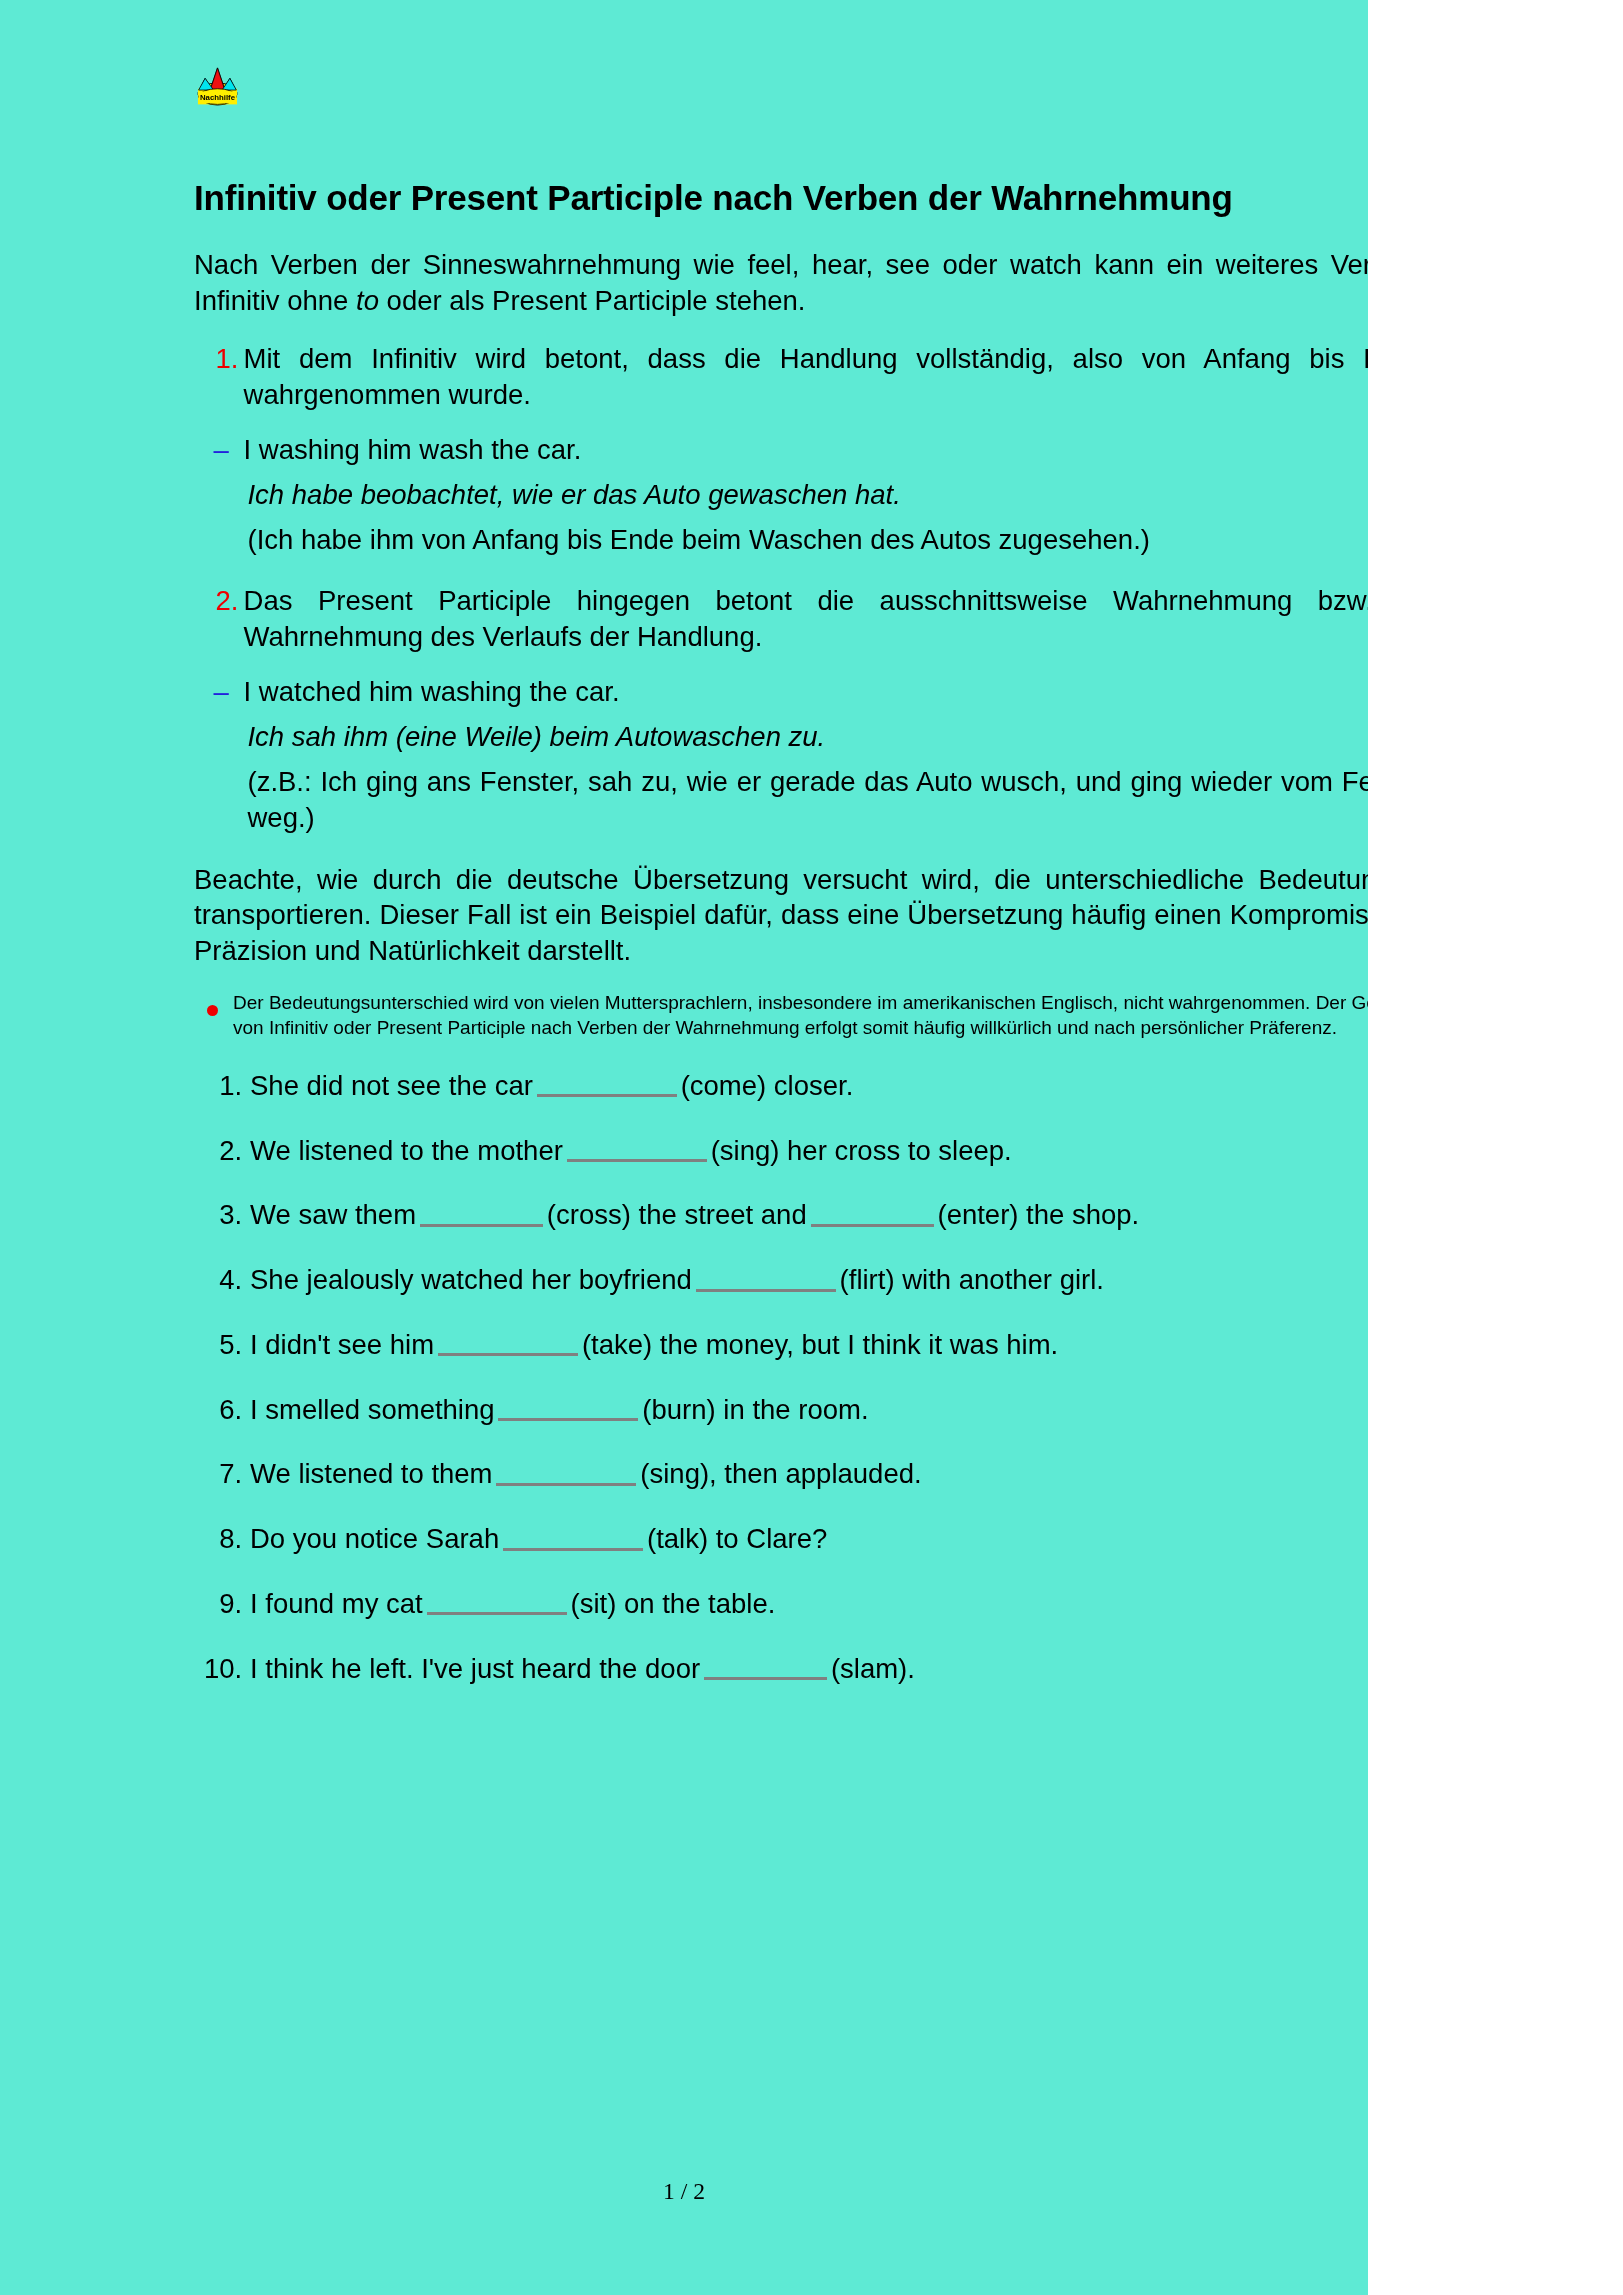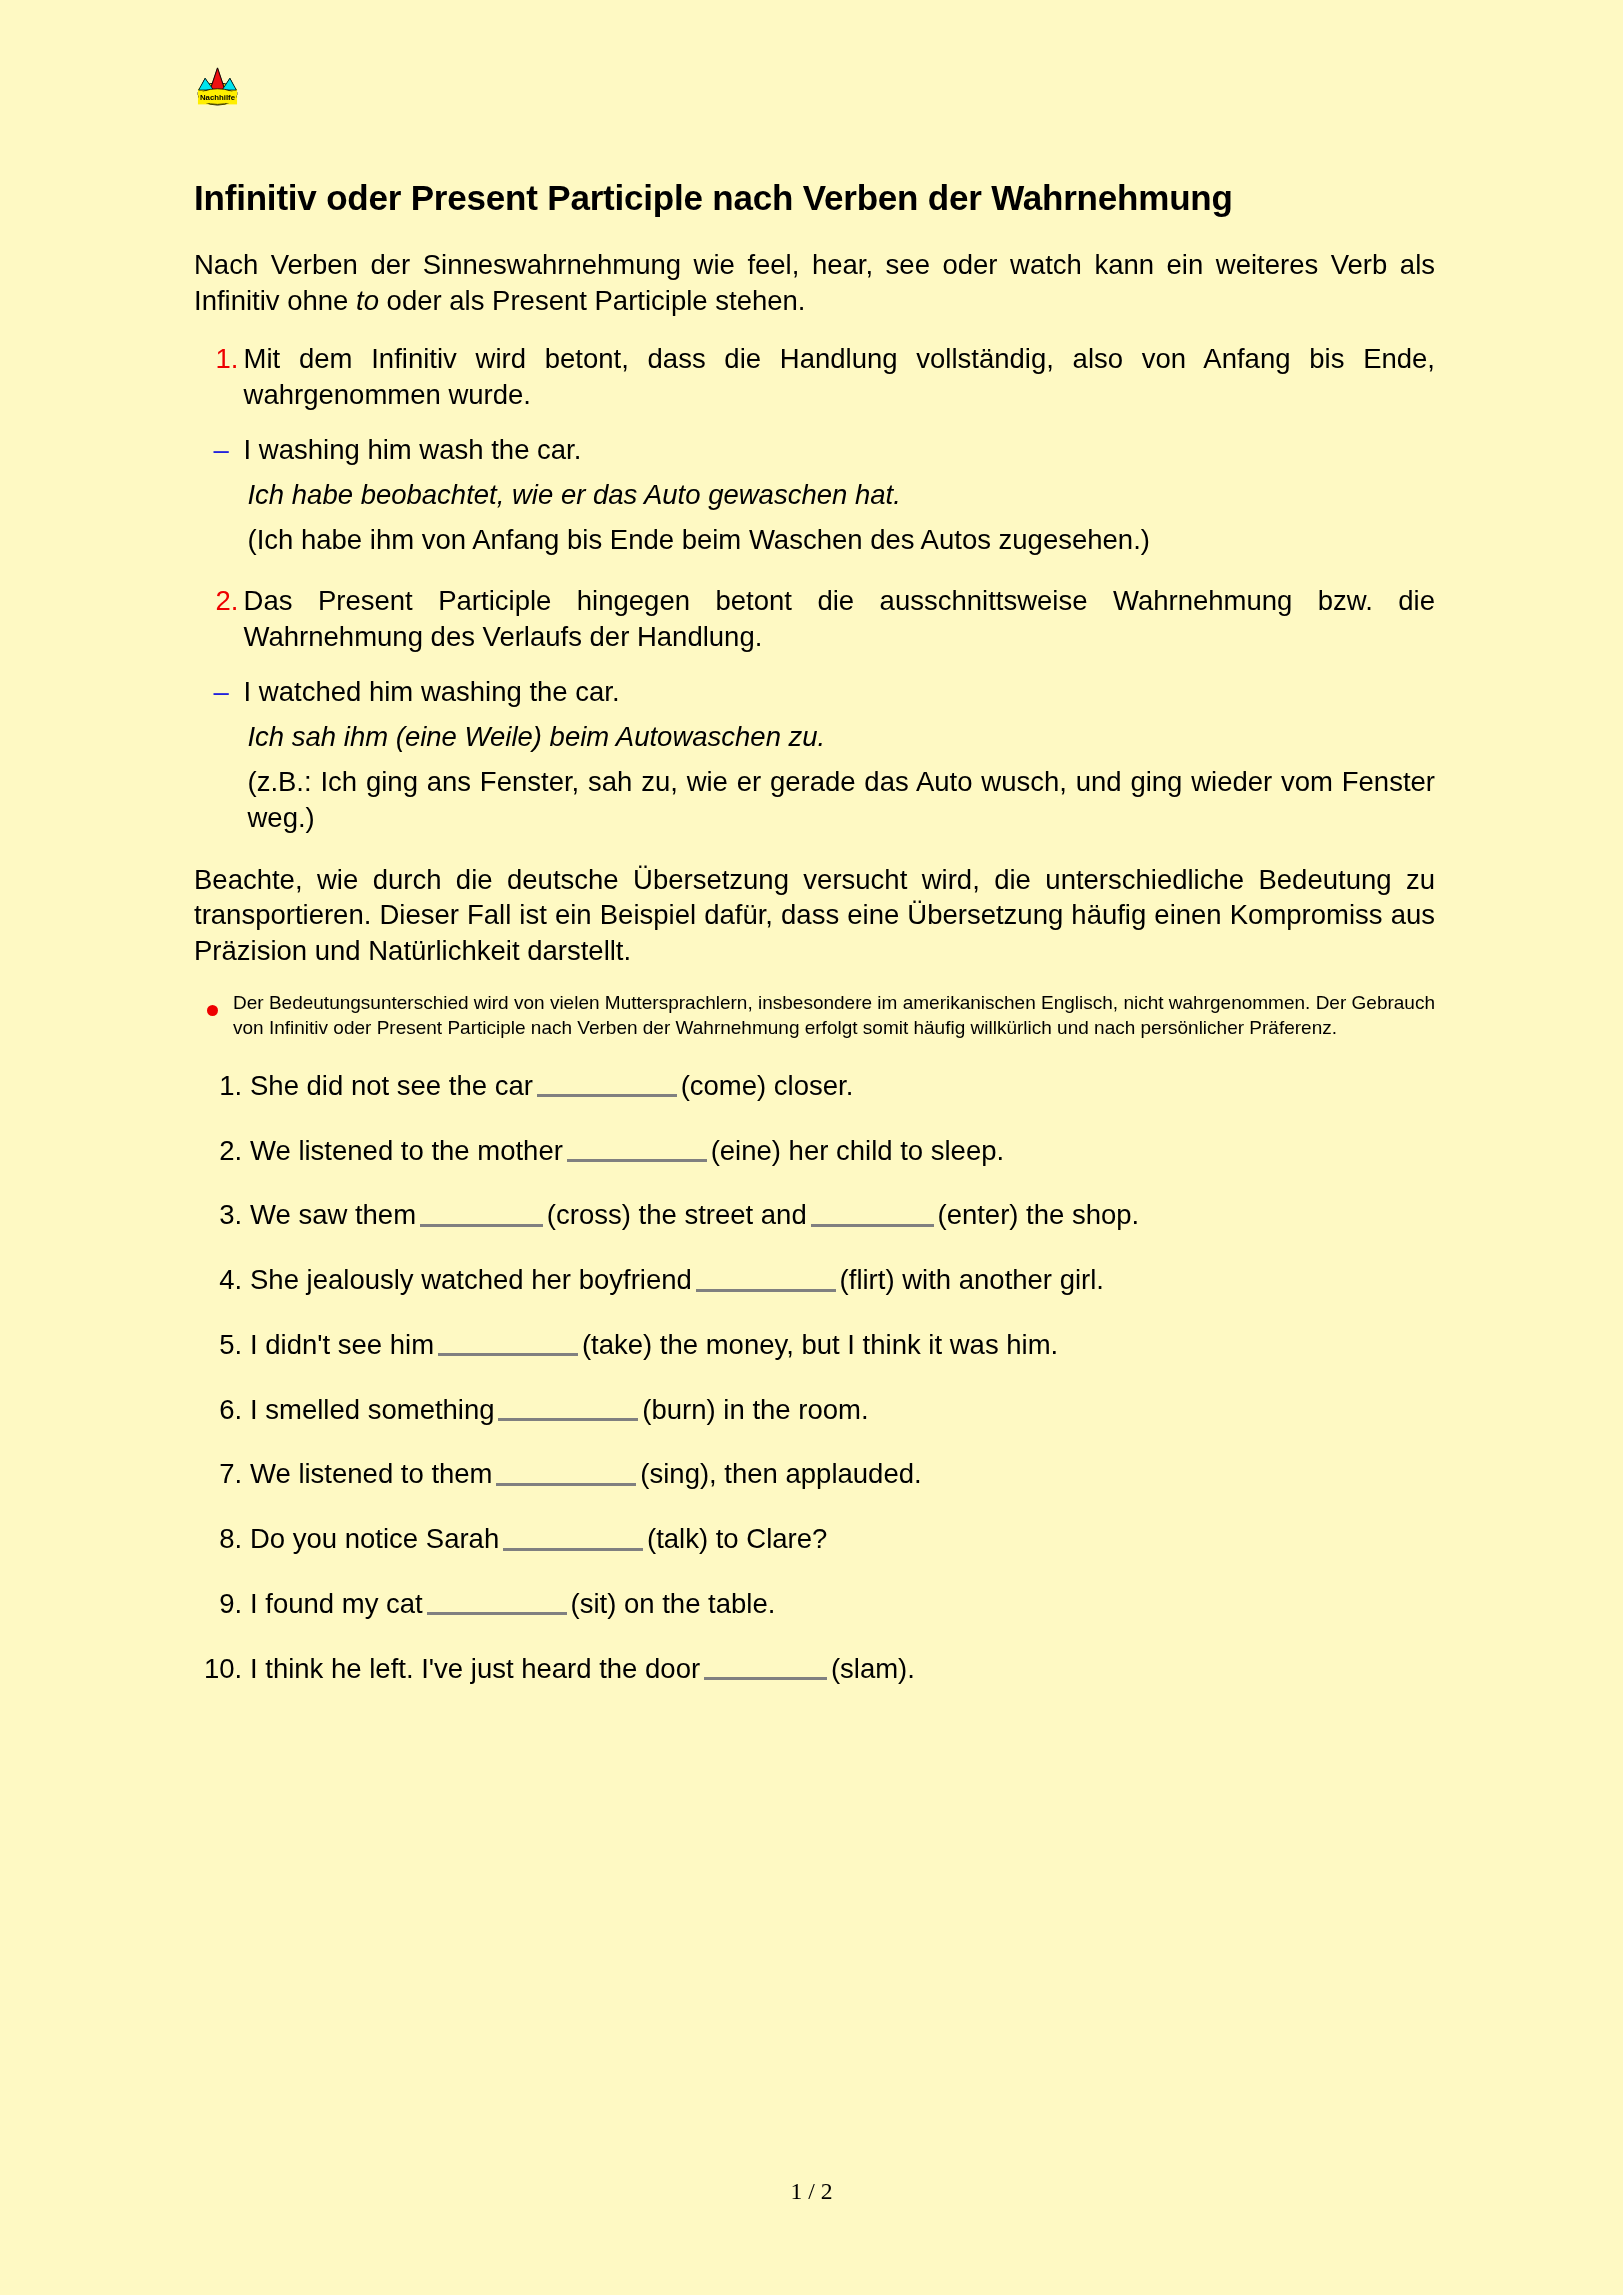--- a/index.html
+++ b/index.html
@@ -6,23 +6,23 @@
     margin: 0;
     padding: 0;
     background: #ffffff;
   }
   body {
     font-family: "Liberation Sans", sans-serif;
     color: #000000;
   }
   .page {
     position: relative;
-    width: 1623px;
+    width: 1368px;
     height: 2295px;
-    background: #fef9c3;
+    background: #5eead4;
     box-sizing: border-box;
     overflow: hidden;
   }
 
   
   .doc-header {
     position: absolute;
     left: 196px;
     top: 65px;
     width: 1244px;
@@ -289,21 +289,21 @@
 
     <div class="ex-list">
 
       <div class="ex-row">
         <div class="ex-num">1.</div>
         <div class="ex-sentence"><span>She did not see the car</span><span class="blank"></span><span>(come) closer.</span></div>
       </div>
 
       <div class="ex-row">
         <div class="ex-num">2.</div>
-        <div class="ex-sentence"><span>We listened to the mother</span><span class="blank"></span><span>(eine) her child to sleep.</span></div>
+        <div class="ex-sentence"><span>We listened to the mother</span><span class="blank"></span><span>(sing) her cross to sleep.</span></div>
       </div>
 
       <div class="ex-row">
         <div class="ex-num">3.</div>
         <div class="ex-sentence"><span>We saw them</span><span class="blank short"></span><span>(cross) the street and</span><span class="blank short"></span><span>(enter) the shop.</span></div>
       </div>
 
       <div class="ex-row">
         <div class="ex-num">4.</div>
         <div class="ex-sentence"><span>She jealously watched her boyfriend</span><span class="blank"></span><span>(flirt) with another girl.</span></div>

